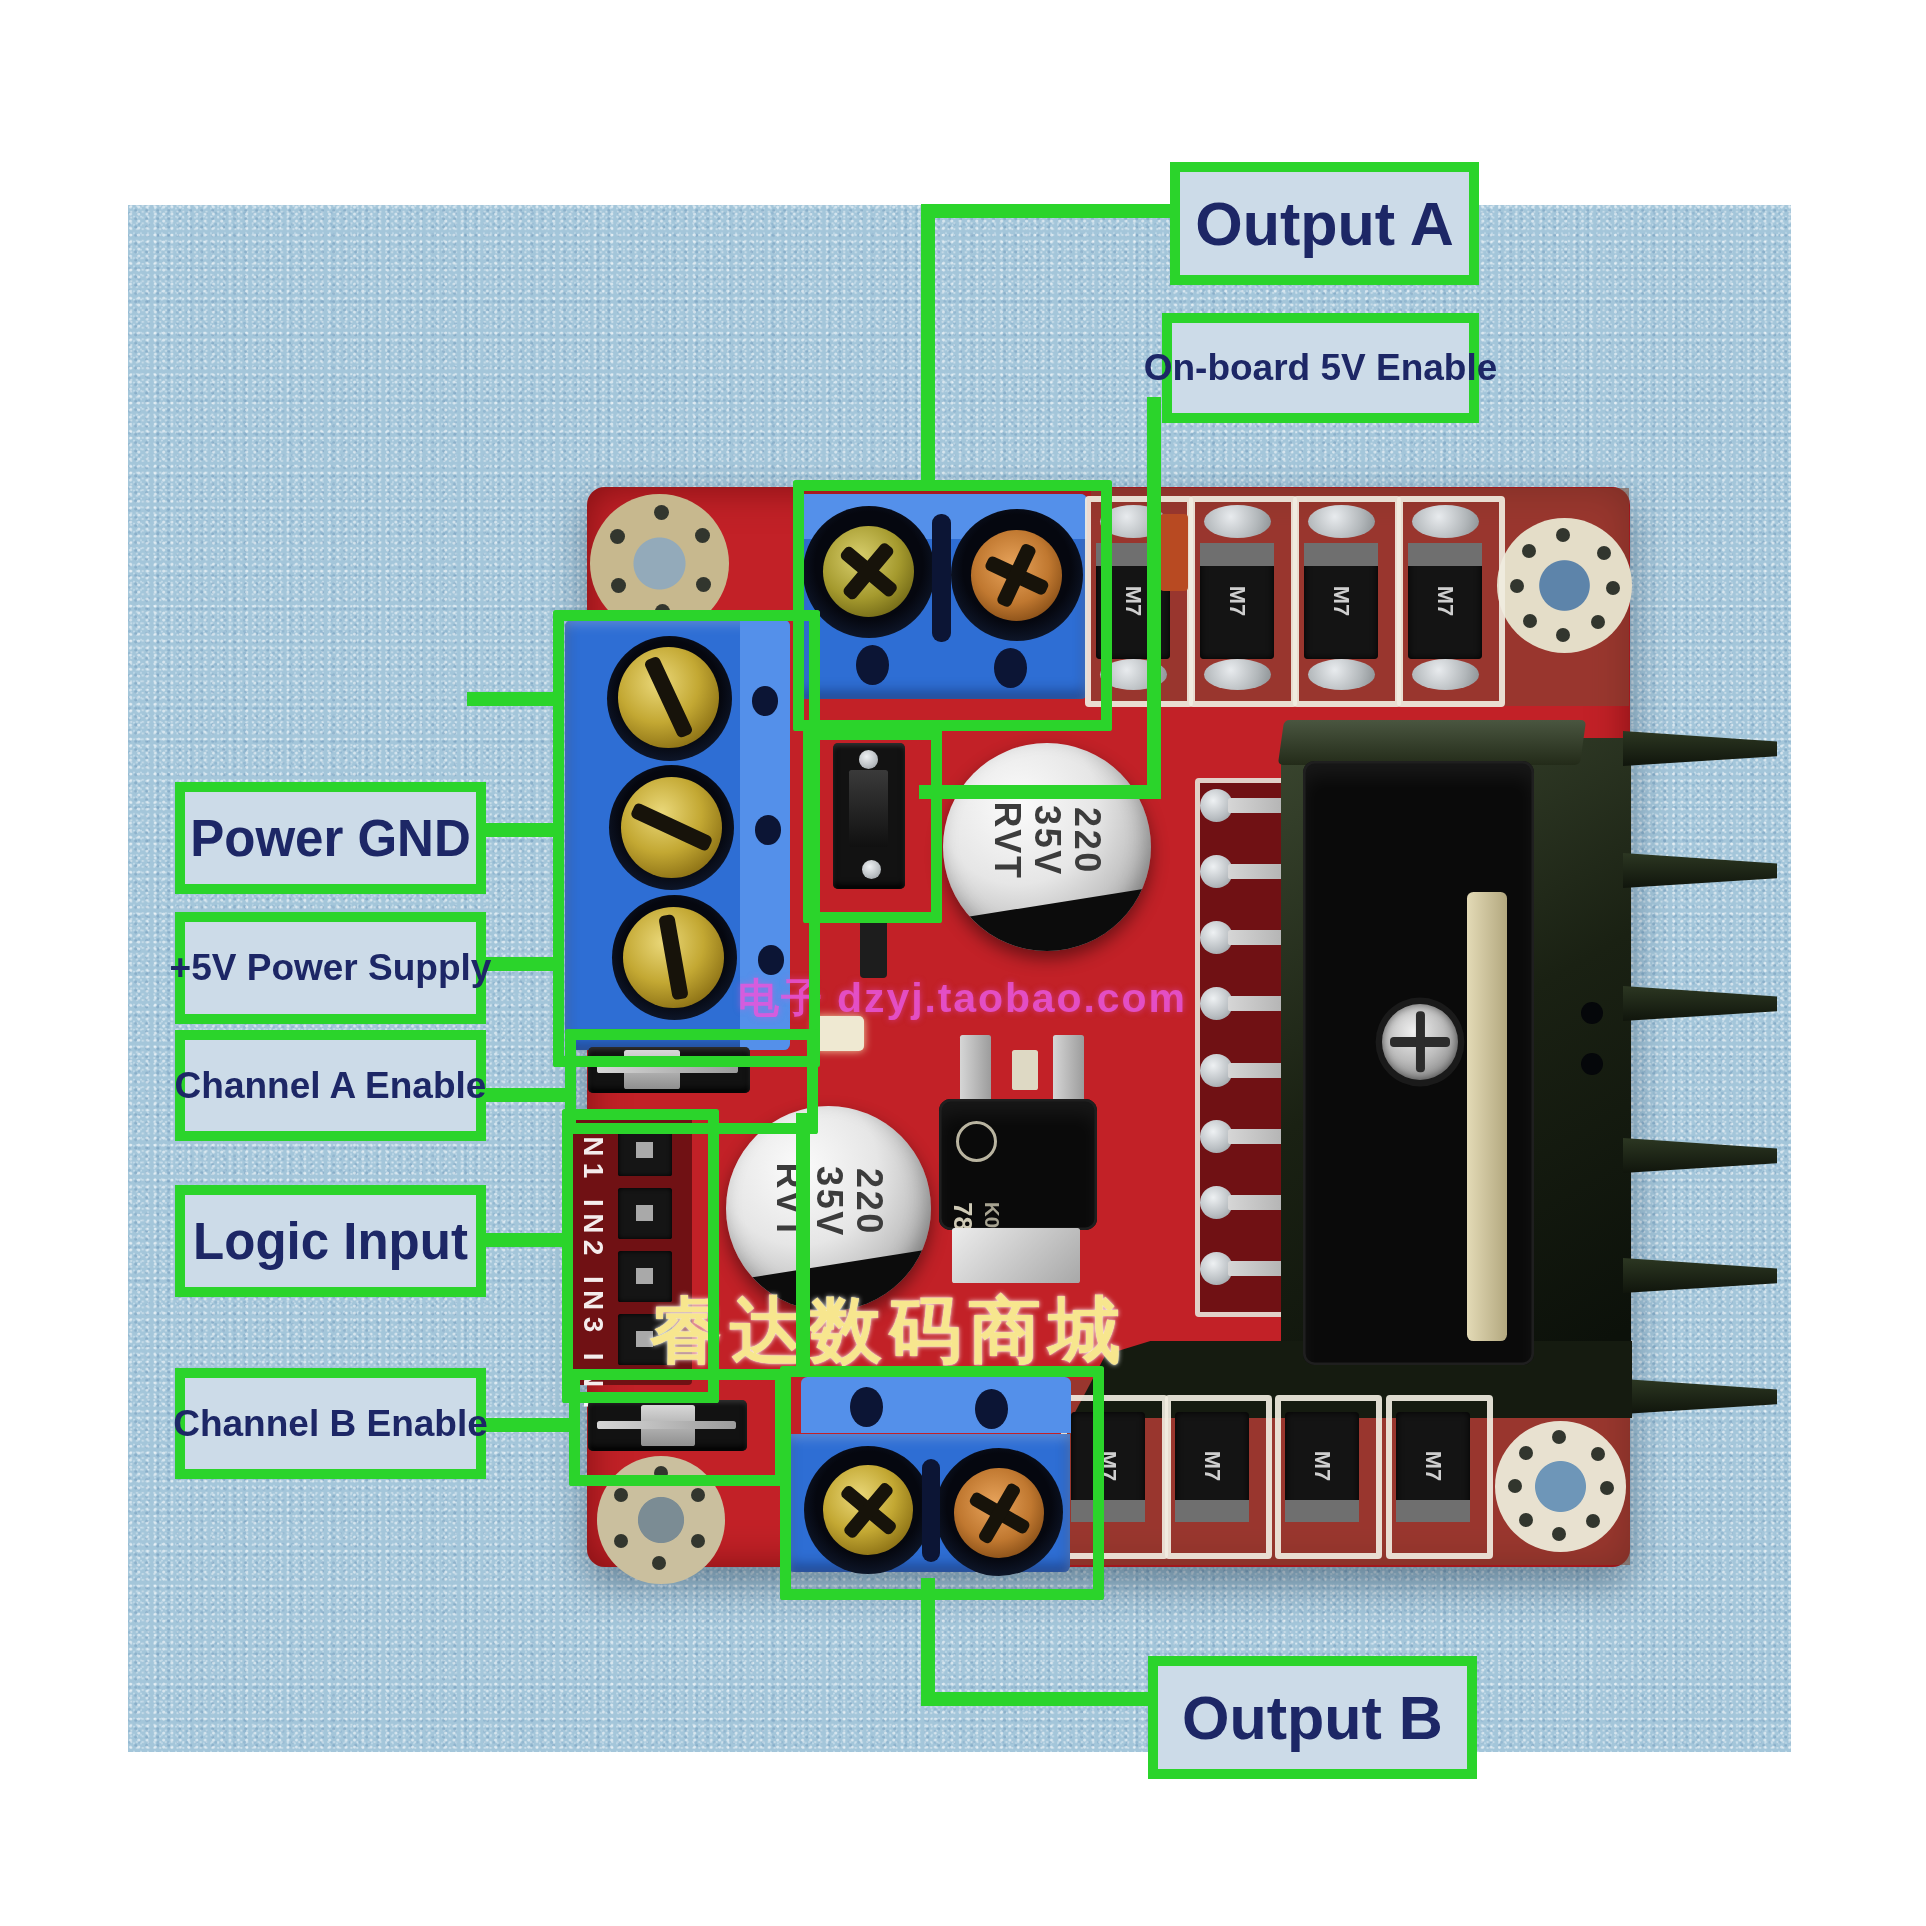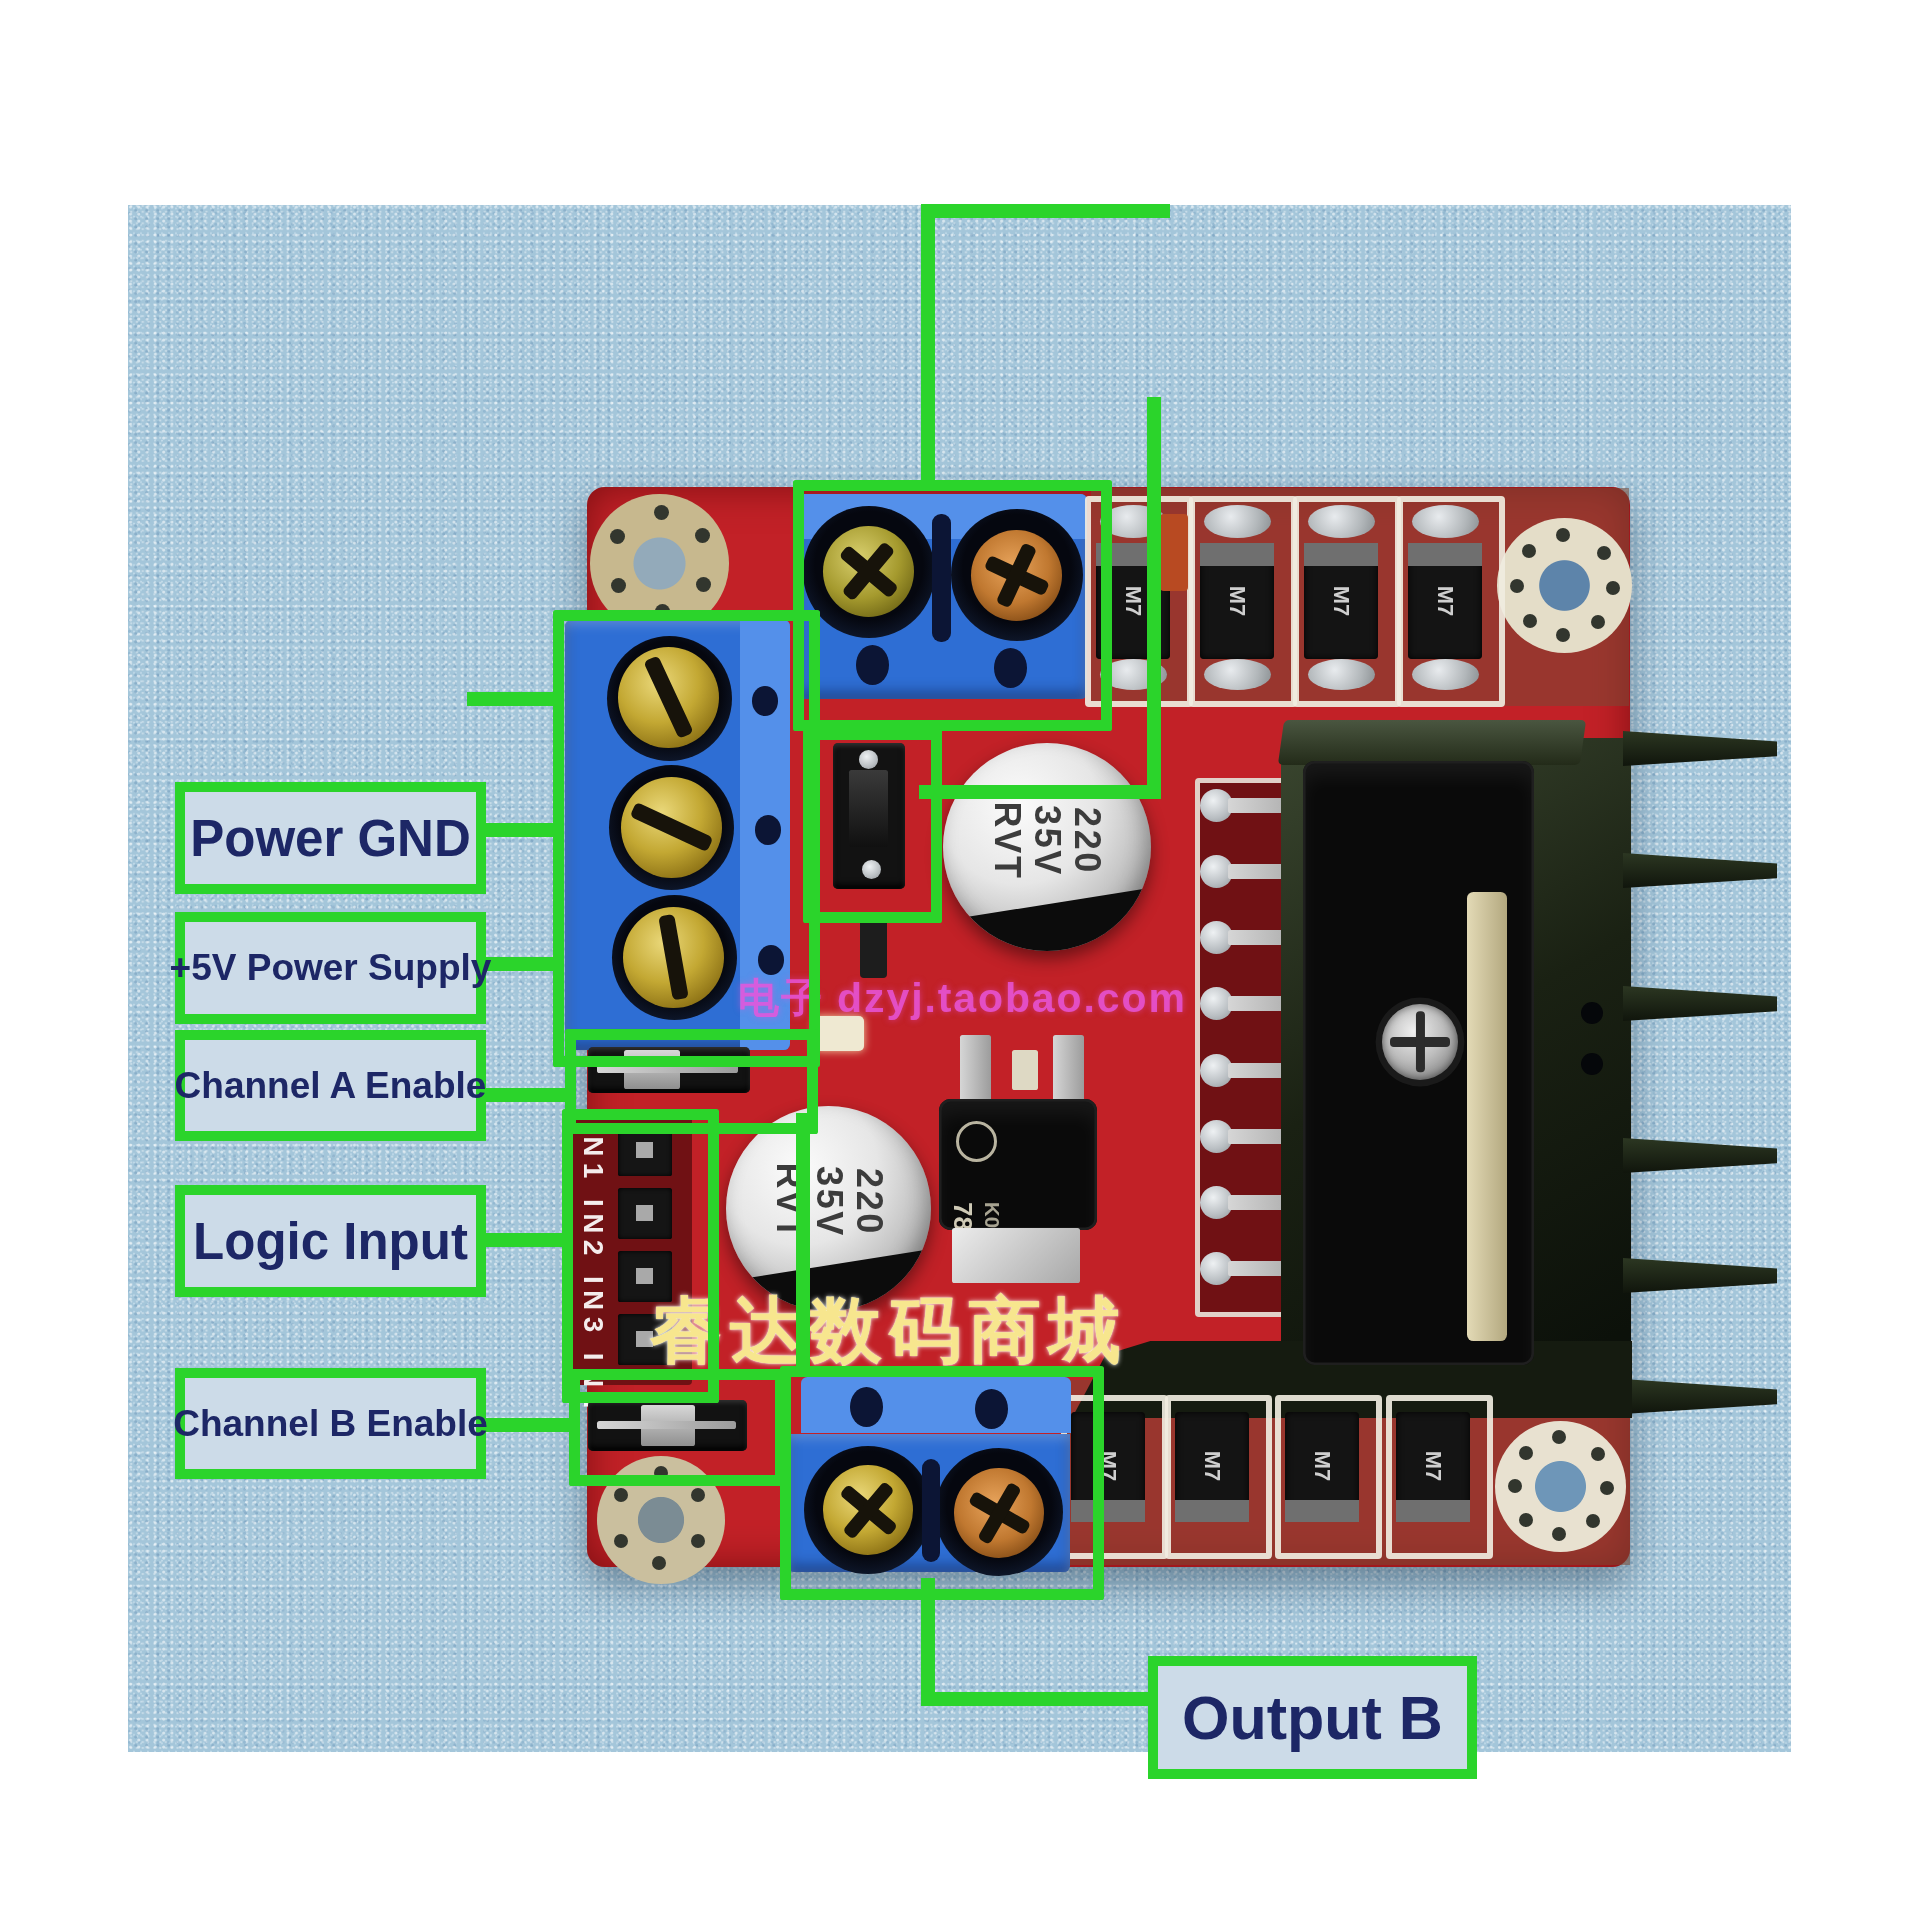--- a/index.html
+++ b/index.html
@@ -326,20 +326,26 @@
   <div class="gline" style="left:467px;top:692px;width:90px;height:14px;"></div>
   <div class="gline" style="left:467px;top:823px;width:90px;height:14px;"></div>
   <div class="gline" style="left:467px;top:957px;width:90px;height:14px;"></div>
   <div class="gline" style="left:467px;top:1088px;width:101px;height:14px;"></div>
   <div class="gline" style="left:467px;top:1233px;width:98px;height:14px;"></div>
   <div class="gline" style="left:467px;top:1418px;width:105px;height:14px;"></div>
   <div class="gline" style="left:796px;top:1113px;width:14px;height:257px;"></div>
   <div class="gline" style="left:921px;top:1578px;width:14px;height:128px;"></div>
   <div class="gline" style="left:921px;top:1692px;width:229px;height:14px;"></div>
 
+  <div class="glabel" style="left:1170px;top:162px;width:289px;height:103px;font-size:61px;">
+      <span>Output A</span>
+    </div>
+  <div class="glabel" style="left:1162px;top:313px;width:297px;height:90px;font-size:37px;">
+      <span>On-board 5V Enable</span>
+    </div>
   <div class="glabel" style="left:175px;top:782px;width:291px;height:92px;font-size:51px;">
       <span>Power GND</span>
     </div>
   <div class="glabel" style="left:175px;top:912px;width:291px;height:92px;font-size:37px;">
       <span>+5V Power Supply</span>
     </div>
   <div class="glabel" style="left:175px;top:1185px;width:291px;height:92px;font-size:51px;">
       <span>Logic Input</span>
     </div>
   <div class="glabel" style="left:175px;top:1030px;width:291px;height:91px;font-size:37px;">

